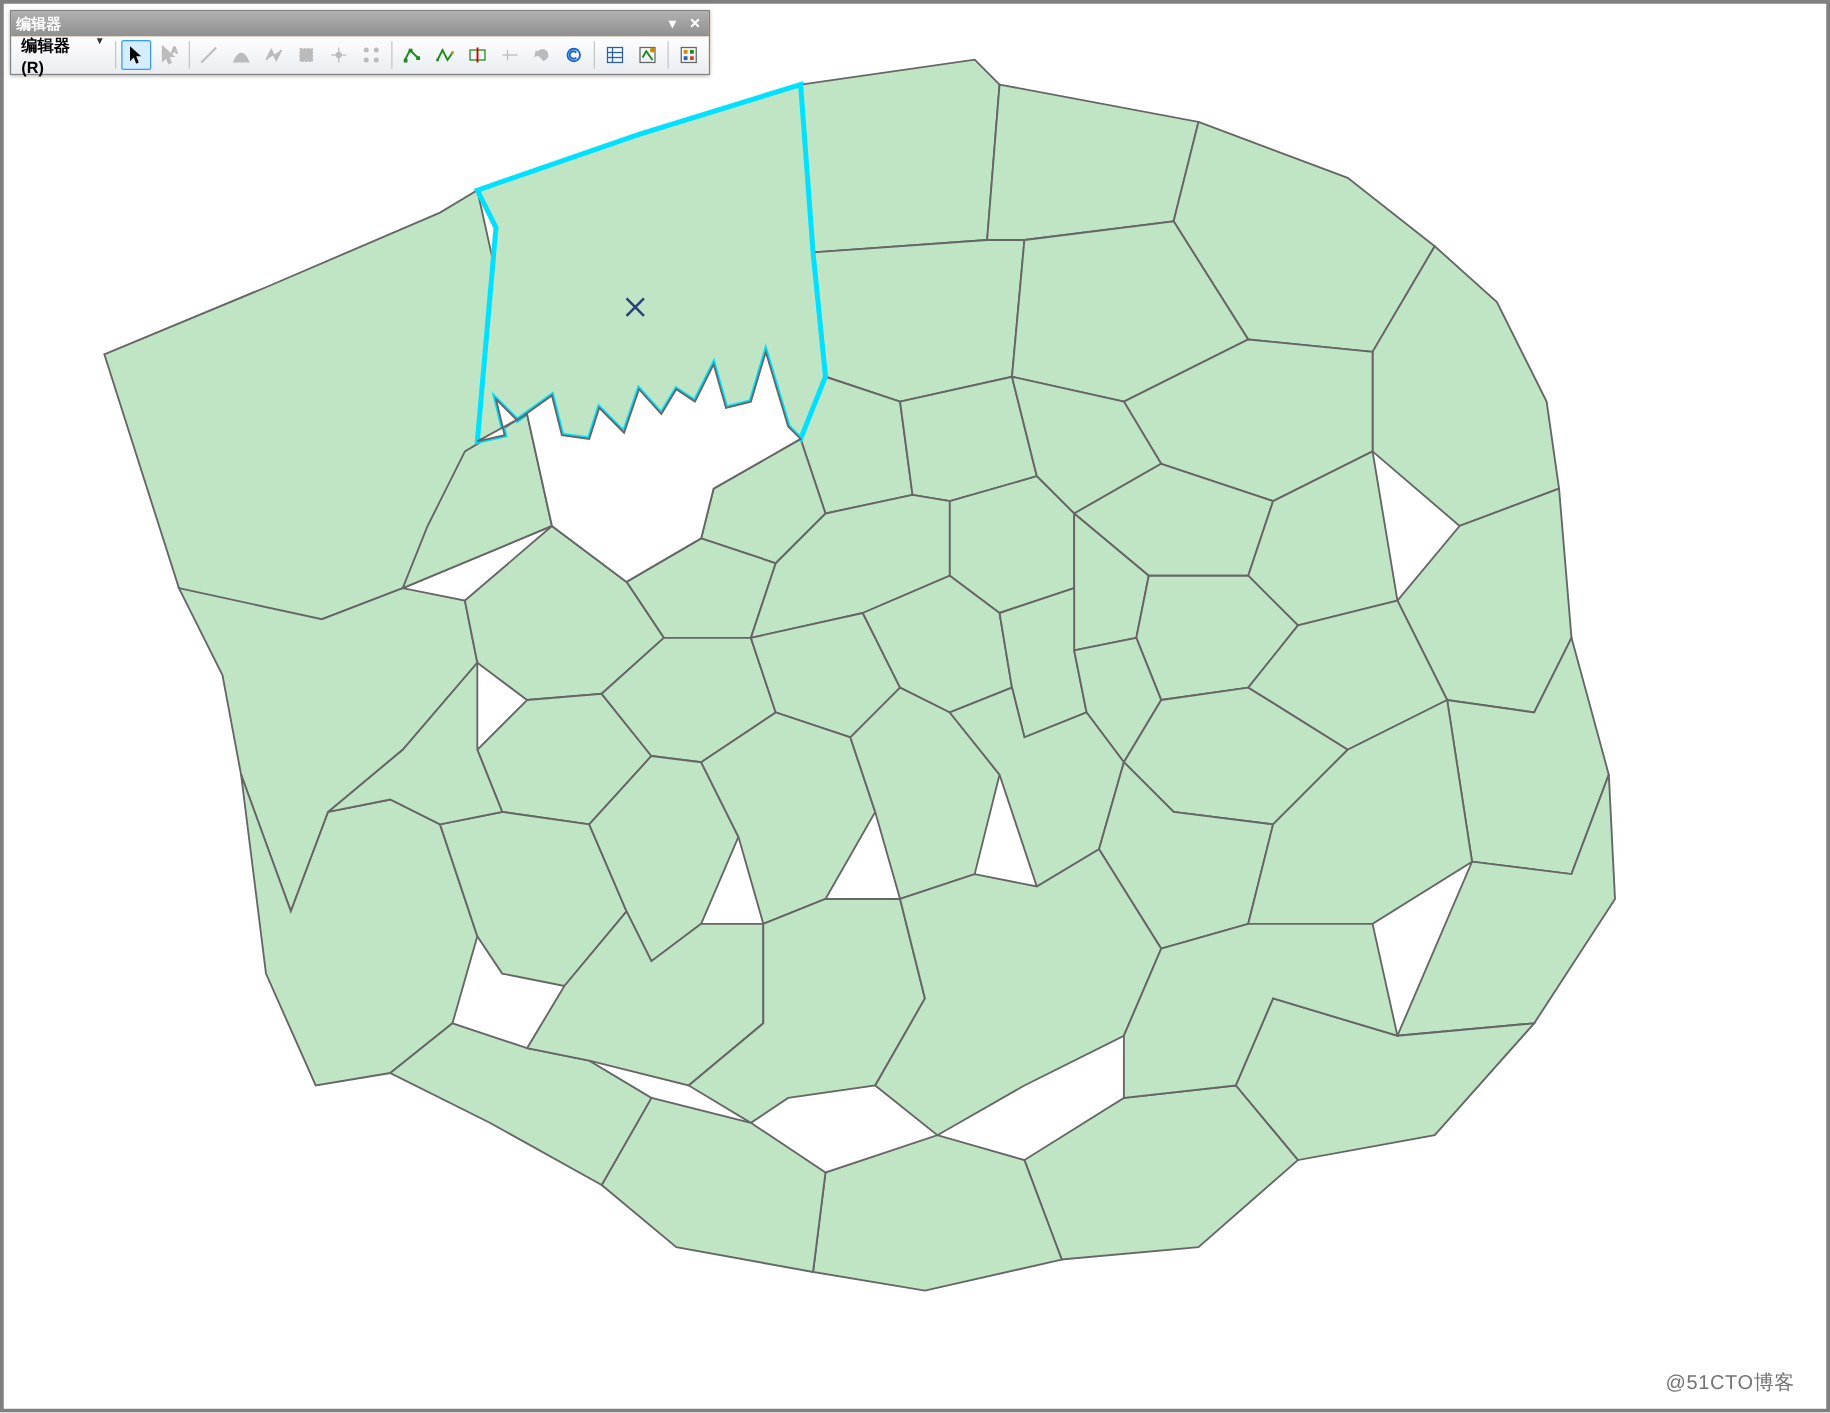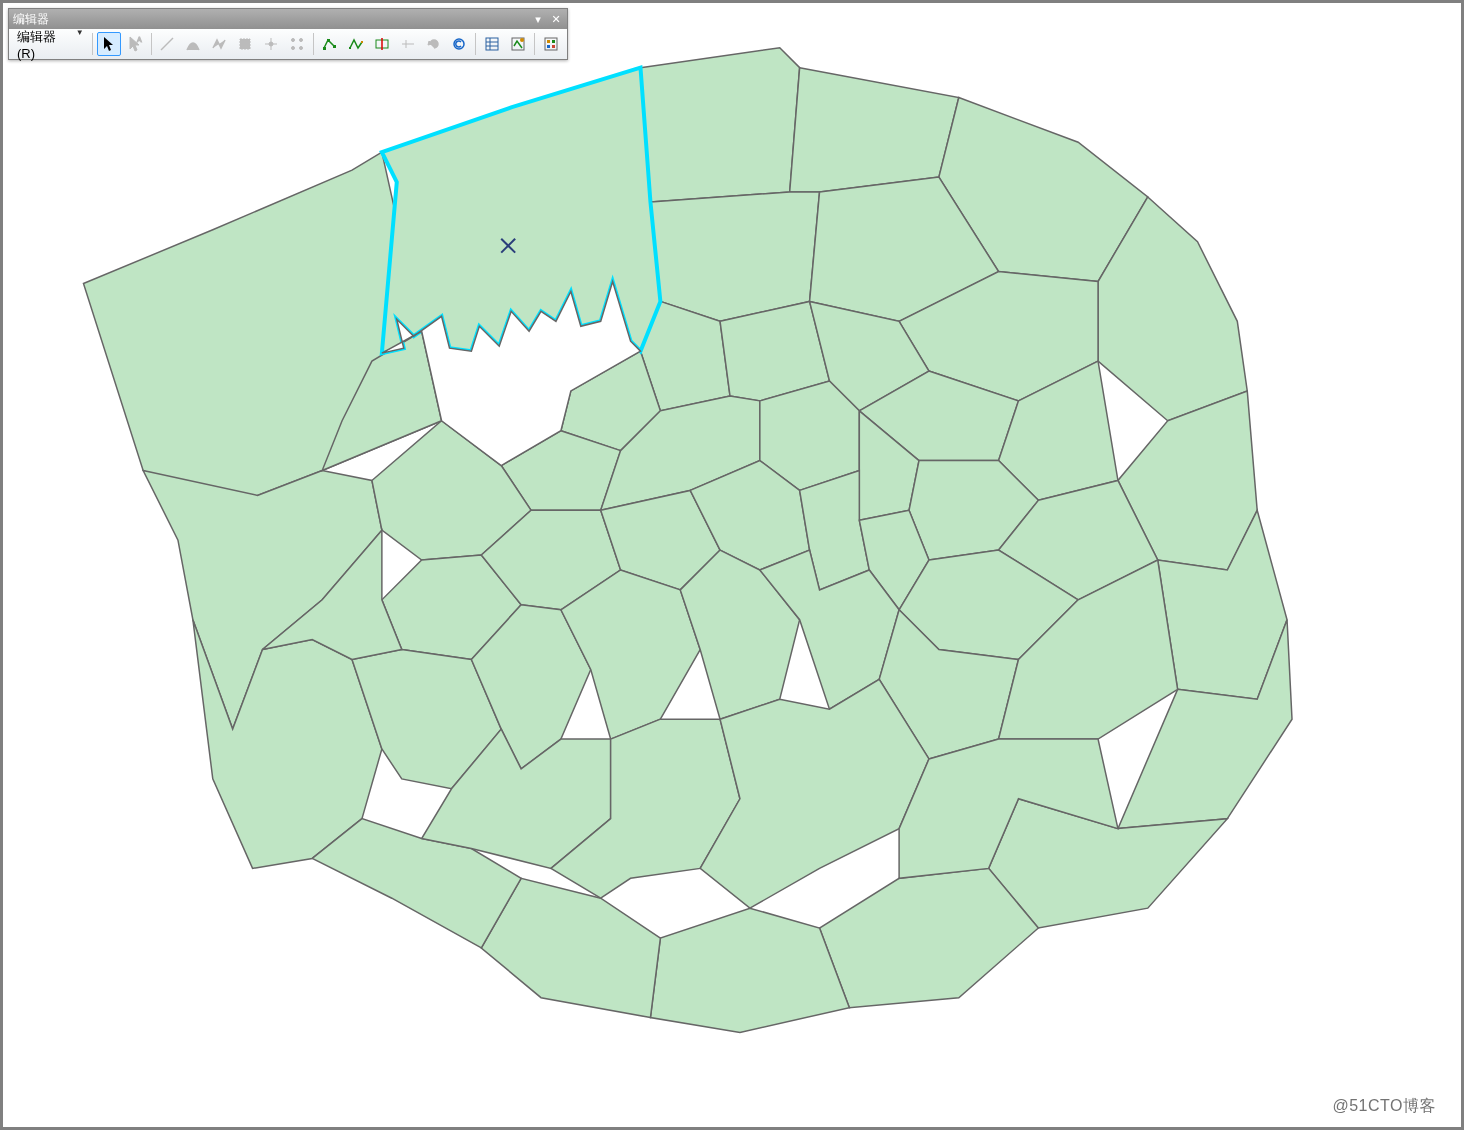--- a/index.html
+++ b/index.html
@@ -21,20 +21,21 @@
   
   .editor-toolbar {
     position: absolute;
     top: 5px;
     left: 5px;
     width: 558px;
     border: 1px solid #808080;
     background: #fdba74;
     box-shadow: 0 1px 3px rgba(0,0,0,0.3);
     z-index: 10;
+    font-weight: bold;
   }
   .tb-title {
     height: 20px;
     line-height: 20px;
     background: linear-gradient(to bottom, #b0b0b0, #909090);
     color: #ffffff;
     font-size: 12px;
     padding: 0 4px;
     position: relative;
     display: flex;

